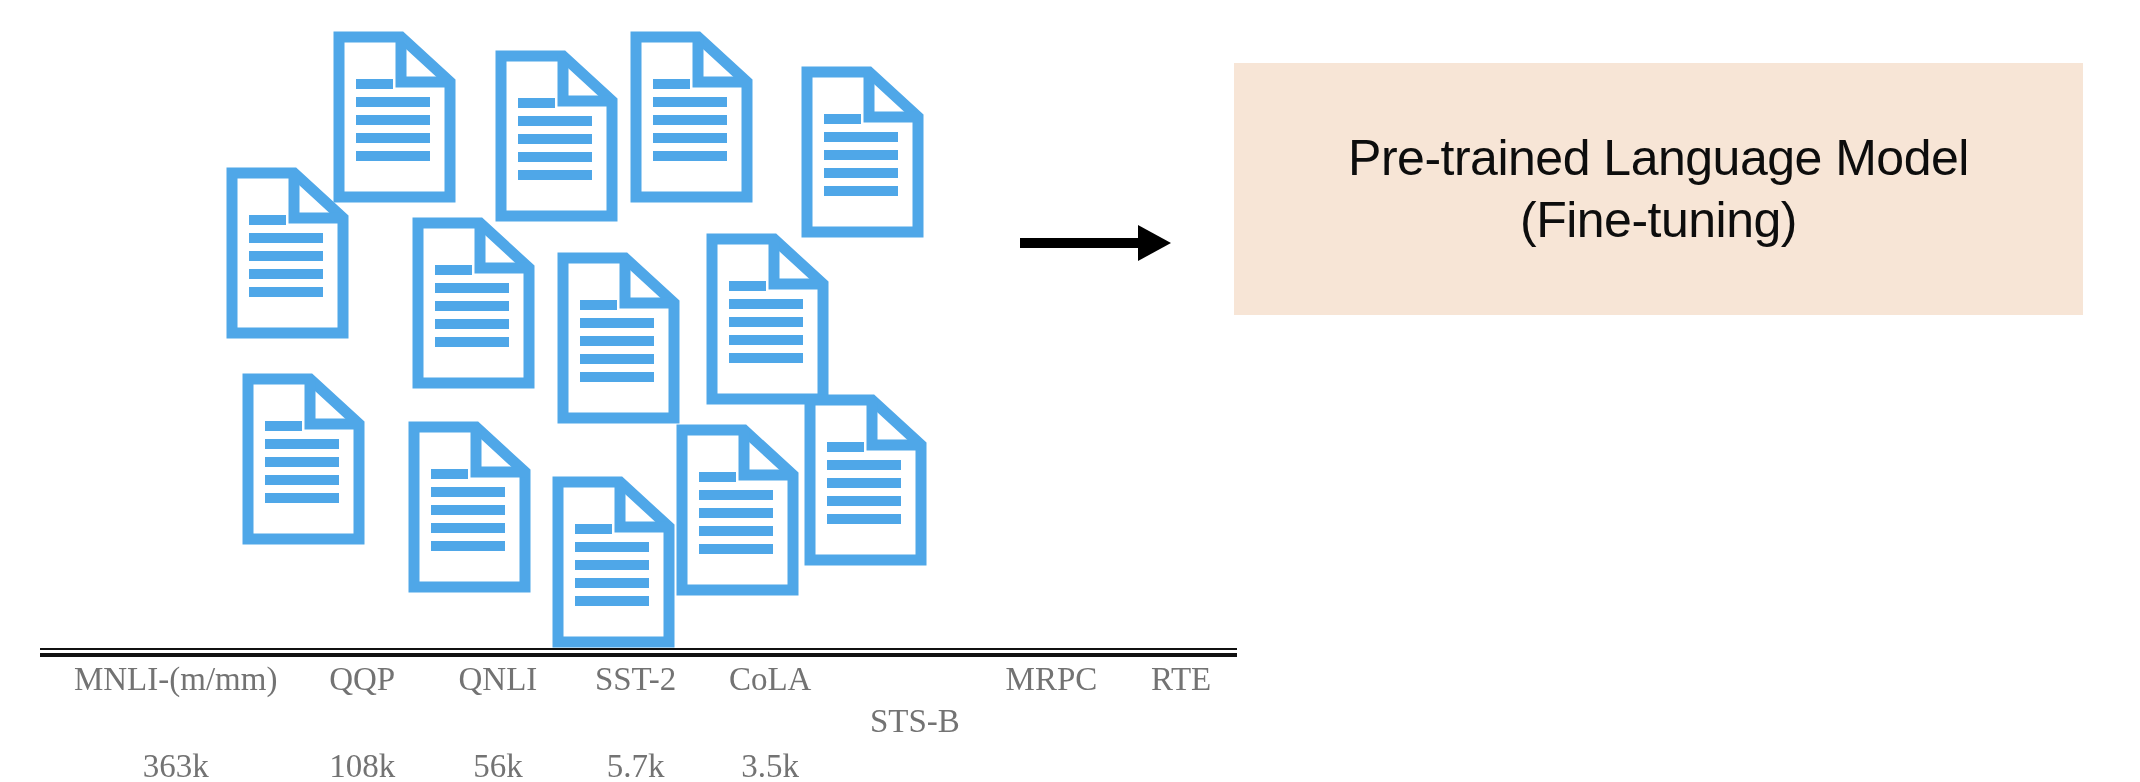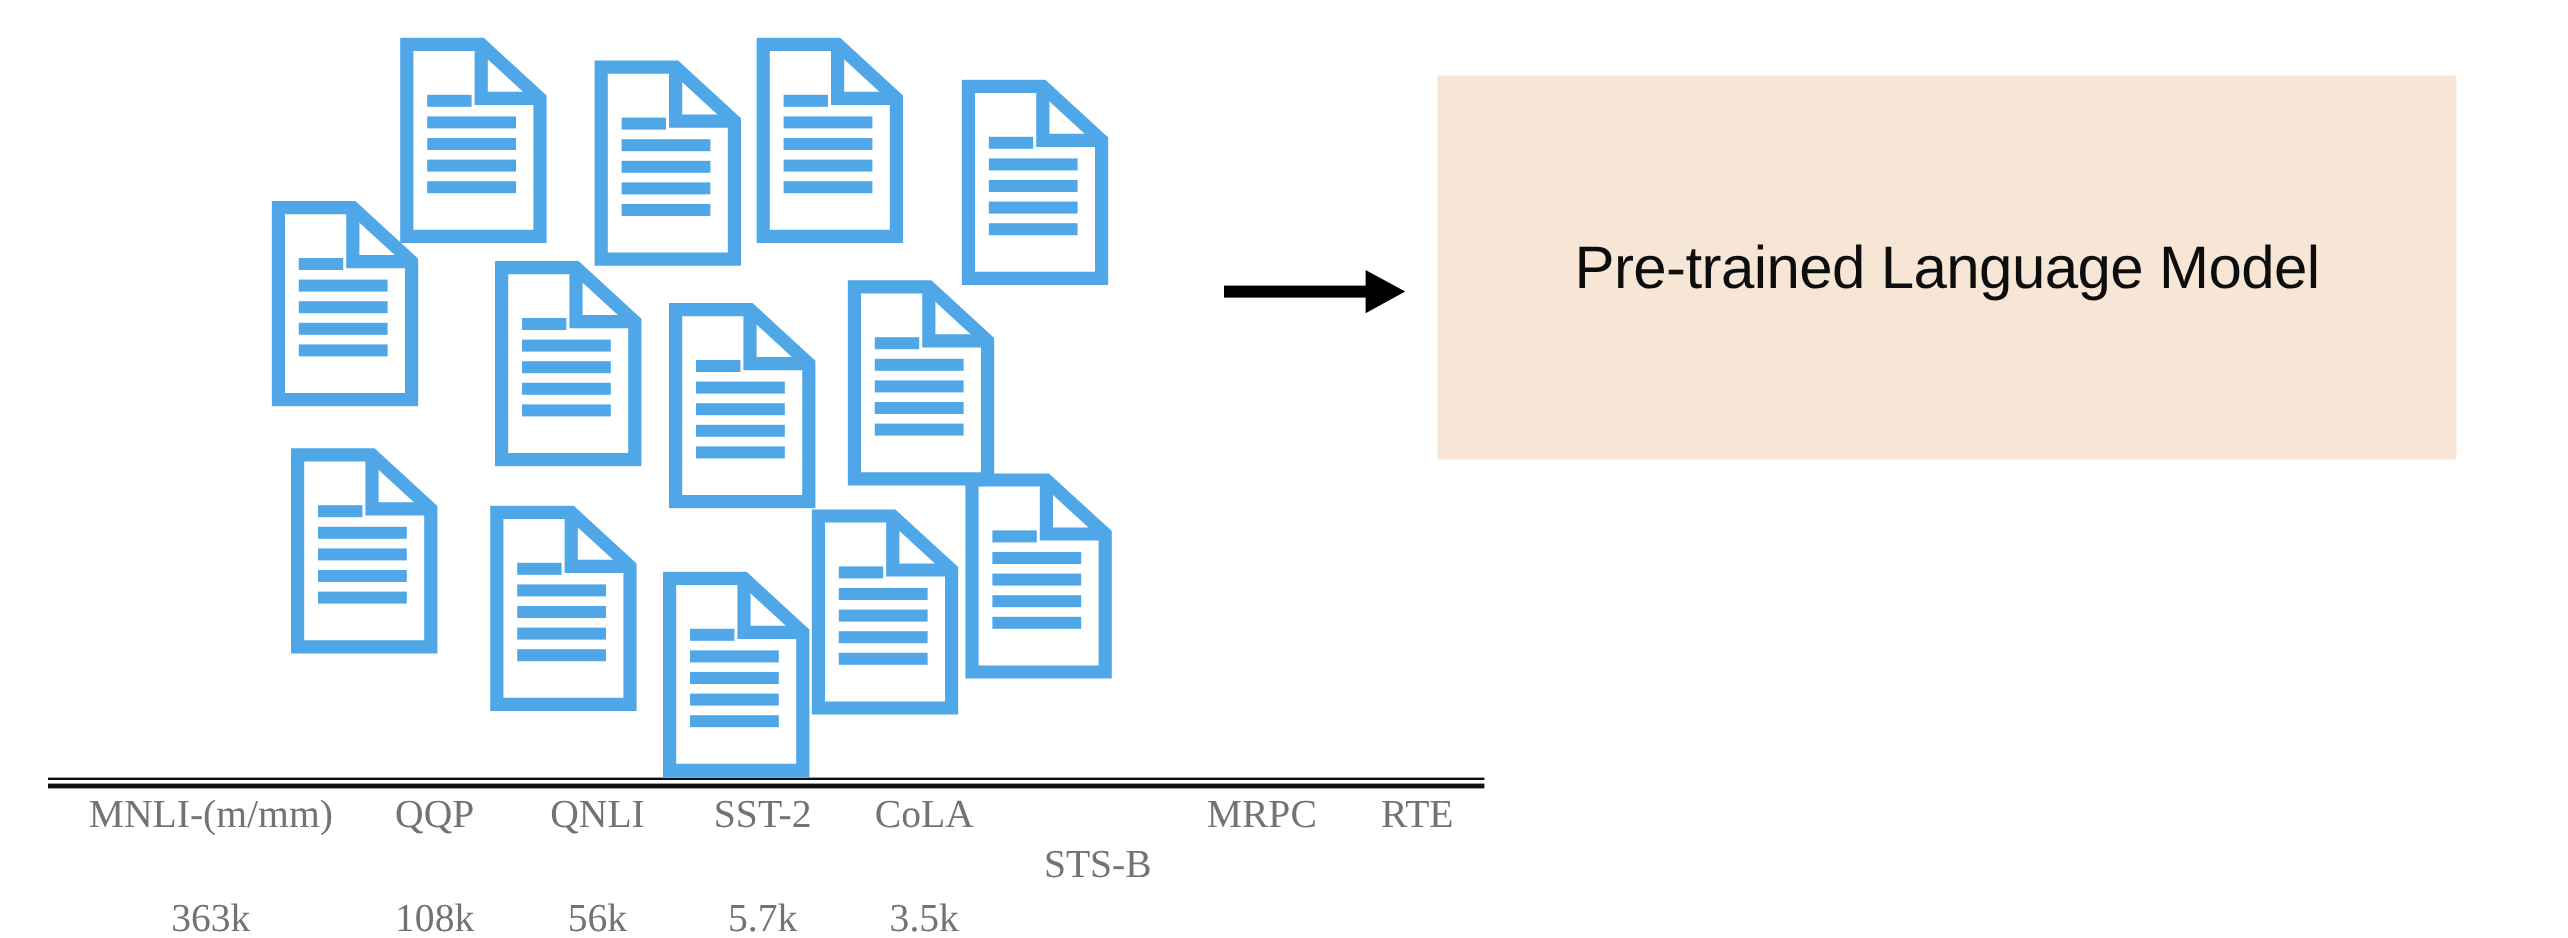--- a/index.html
+++ b/index.html
@@ -11,21 +11,21 @@
     font-family:"Liberation Sans", sans-serif;
   }
   
   .doc-cluster{position:absolute;left:0;top:0;width:1000px;height:660px;}
   .doc{position:absolute;width:123px;height:172px;}
   .doc svg{display:block;width:100%;height:100%;}
   
   .arrow{position:absolute;left:1020px;top:223px;width:152px;height:40px;}
   
   .model-box{
-    position:absolute;left:1198px;top:63px;width:849px;height:320px;
+    position:absolute;left:1234px;top:63px;width:849px;height:252px;
     background:var(--box-fill,#F7E5D6);
     display:flex;flex-direction:column;align-items:center;justify-content:center;
     text-align:center;
   }
   .model-box .line{
     font-size:50px;line-height:62px;color:var(--box-text,#0d0d0d);
     letter-spacing:-0.5px;white-space:nowrap;
   }
   
   .dataset-table{
@@ -202,20 +202,21 @@
       </div>
     </div>
 
   <svg class="arrow" viewBox="0 0 152 40" xmlns="http://www.w3.org/2000/svg">
     <rect id="arrow-shaft" x="0" y="15" width="120" height="10" fill="#000000"></rect>
     <polygon id="arrow-head" points="118,2 151,20 118,38" fill="#000000"></polygon>
   </svg>
 
   <div class="model-box">
     <div class="line">Pre-trained Language Model</div>
+    <div class="line">(Fine-tuning)</div>
   </div>
 
   <div class="dataset-table">
     <div class="rule rule-thin"></div>
     <div class="rule-gap"></div>
     <div class="rule rule-thick"></div>
     <div class="trow" id="header-row">
         <div class="cell">MNLI-(m/mm)</div>
         <div class="cell">QQP</div>
         <div class="cell">QNLI</div>

